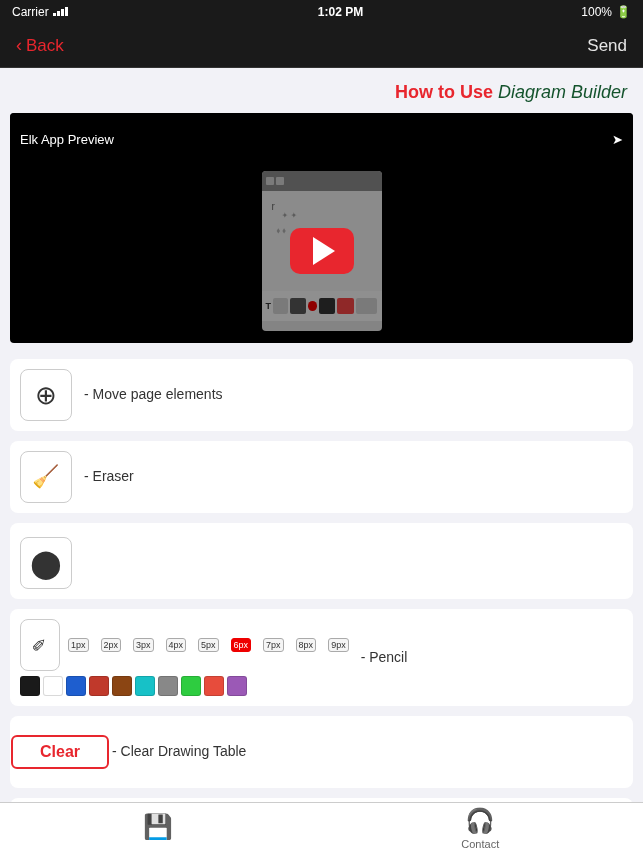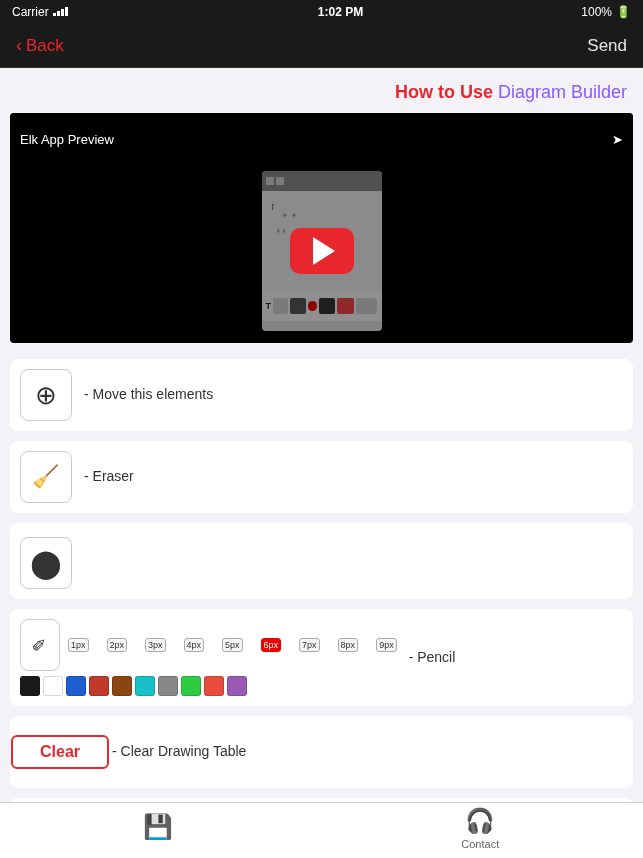--- a/index.html
+++ b/index.html
@@ -52,21 +52,21 @@
     }
 
     
     .page-title {
       text-align: right;
       padding: 14px 16px 10px;
       font-size: 18px;
       font-weight: 400;
     }
     .page-title .how-to { color: #e8262e; font-weight: 700; }
-    .page-title .diagram { color: #8b5cf6; font-weight: 400; }
+    .page-title .diagram { color: #14532d; font-weight: 400; font-style: italic; }
 
     
     .video-section {
       background: #000;
       margin: 0 10px 16px;
       border-radius: 4px;
       overflow: hidden;
       position: relative;
       height: 230px;
     }
@@ -158,21 +158,21 @@
       font-size: 22px;
     }
     .feature-desc {
       font-size: 14px;
       color: #333;
       line-height: 1.4;
       flex: 1;
     }
     .pencil-sizes {
       display: flex;
-      gap: 18px;
+      gap: 12px;
       align-items: center;
       border-radius: 6px;
     }
     .px-btn {
       border: 1px solid #aaa;
       border-radius: 3px;
       font-size: 9px;
       padding: 1px 2px;
       background: #f5f5f5;
       color: #333;
@@ -352,21 +352,21 @@
       </div>
     </div>
   </div>
 
   <div class="features-section">
 
     <div class="feature-row">
       <div class="feature-icon-box">
         <span style="font-size:26px;font-weight:300;">⊕</span>
       </div>
-      <div class="feature-desc">- Move this elements</div>
+      <div class="feature-desc">- Move page elements</div>
     </div>
 
     <div class="feature-row">
       <div class="feature-icon-box">
         <span style="font-size:22px;">🧹</span>
       </div>
       <div class="feature-desc">- Eraser</div>
     </div>
 
     <div class="feature-row" style="align-items:flex-start;padding-top:14px;">

